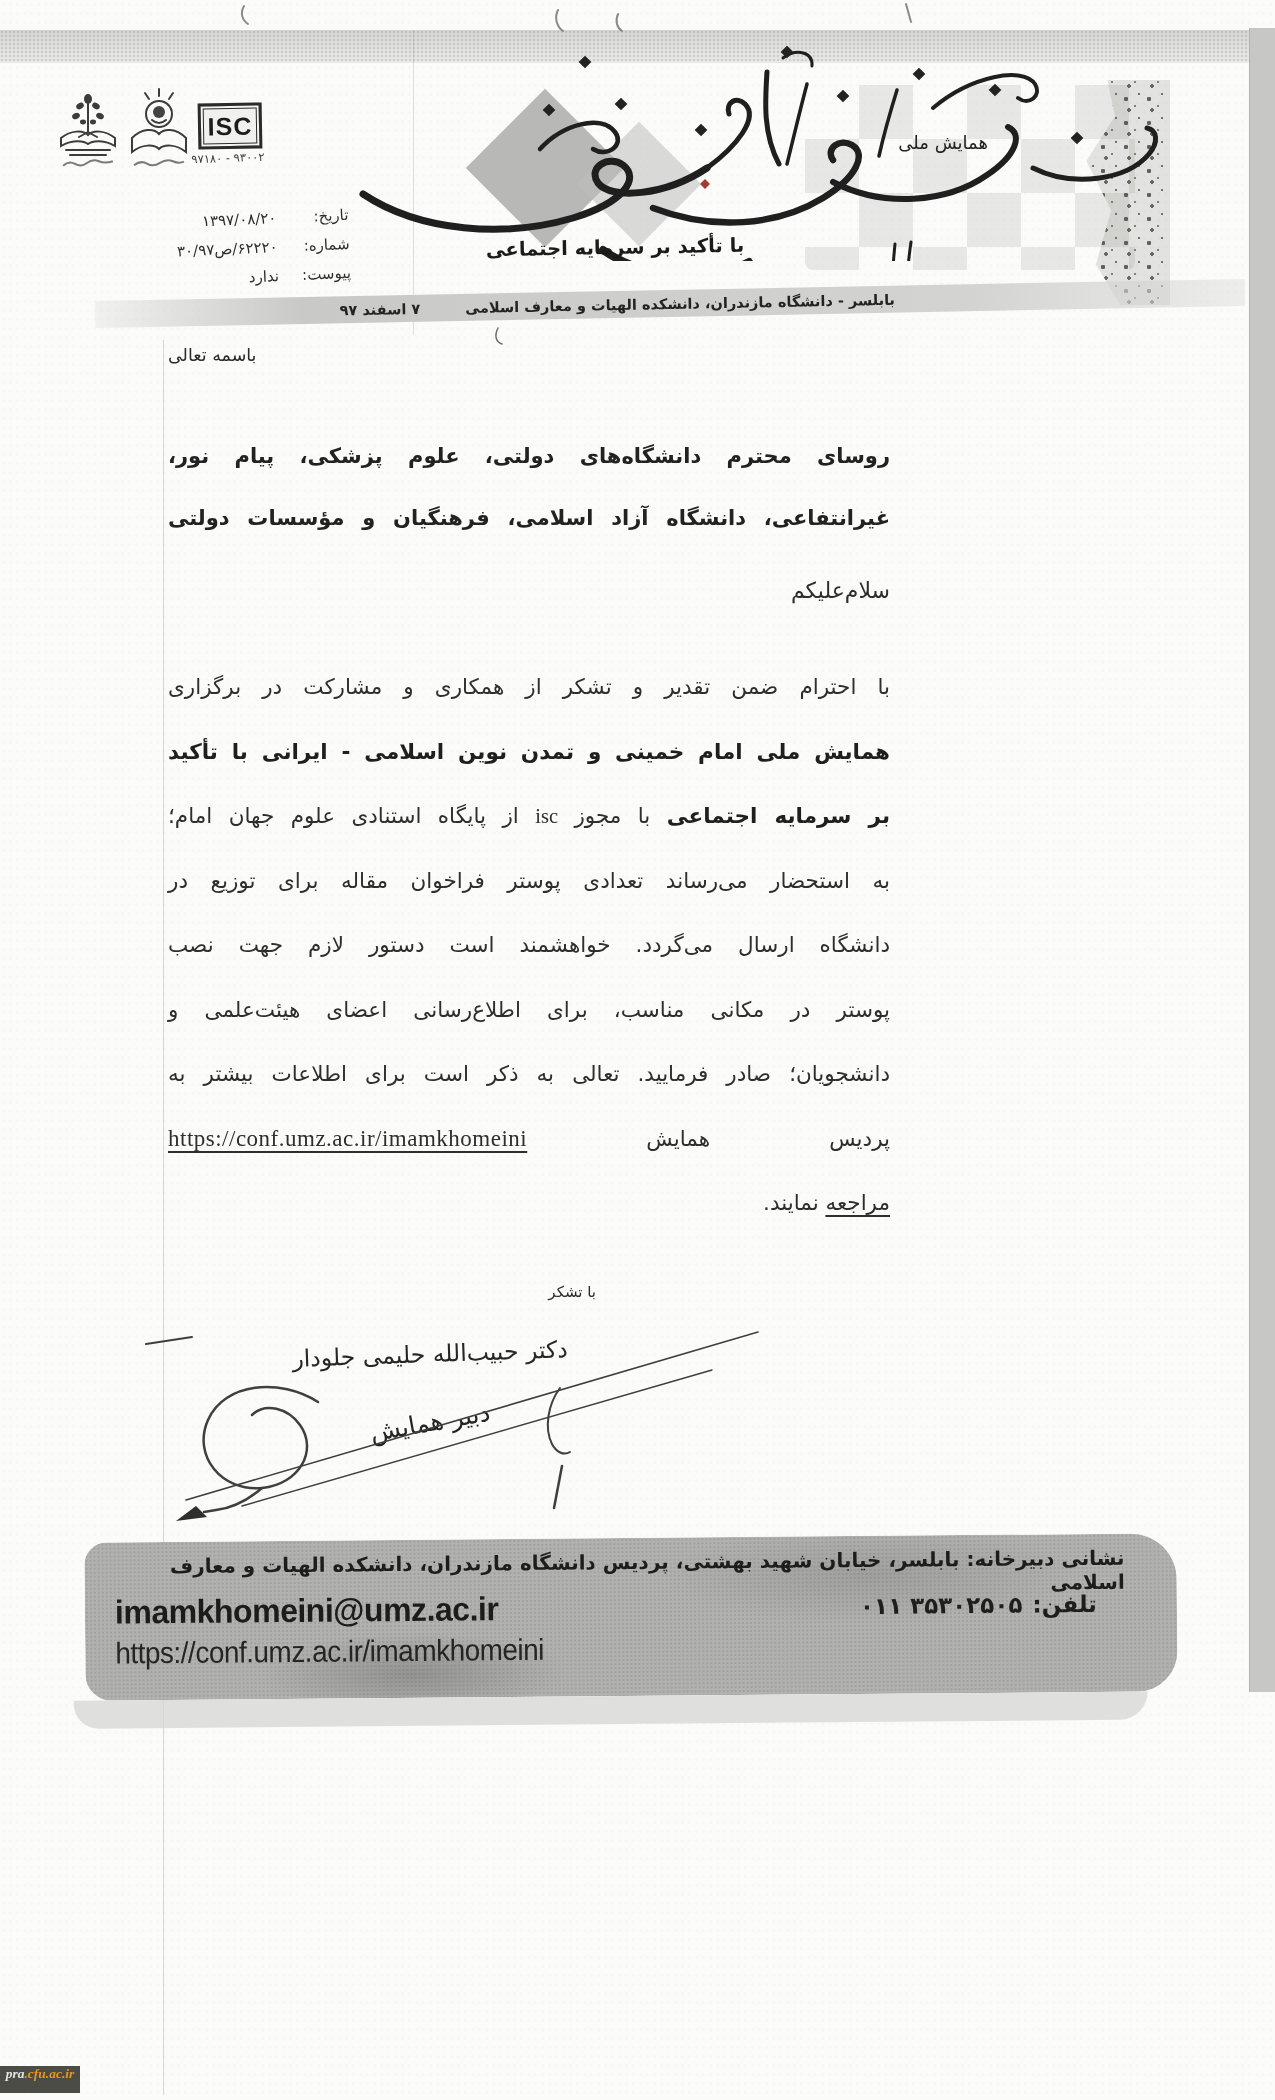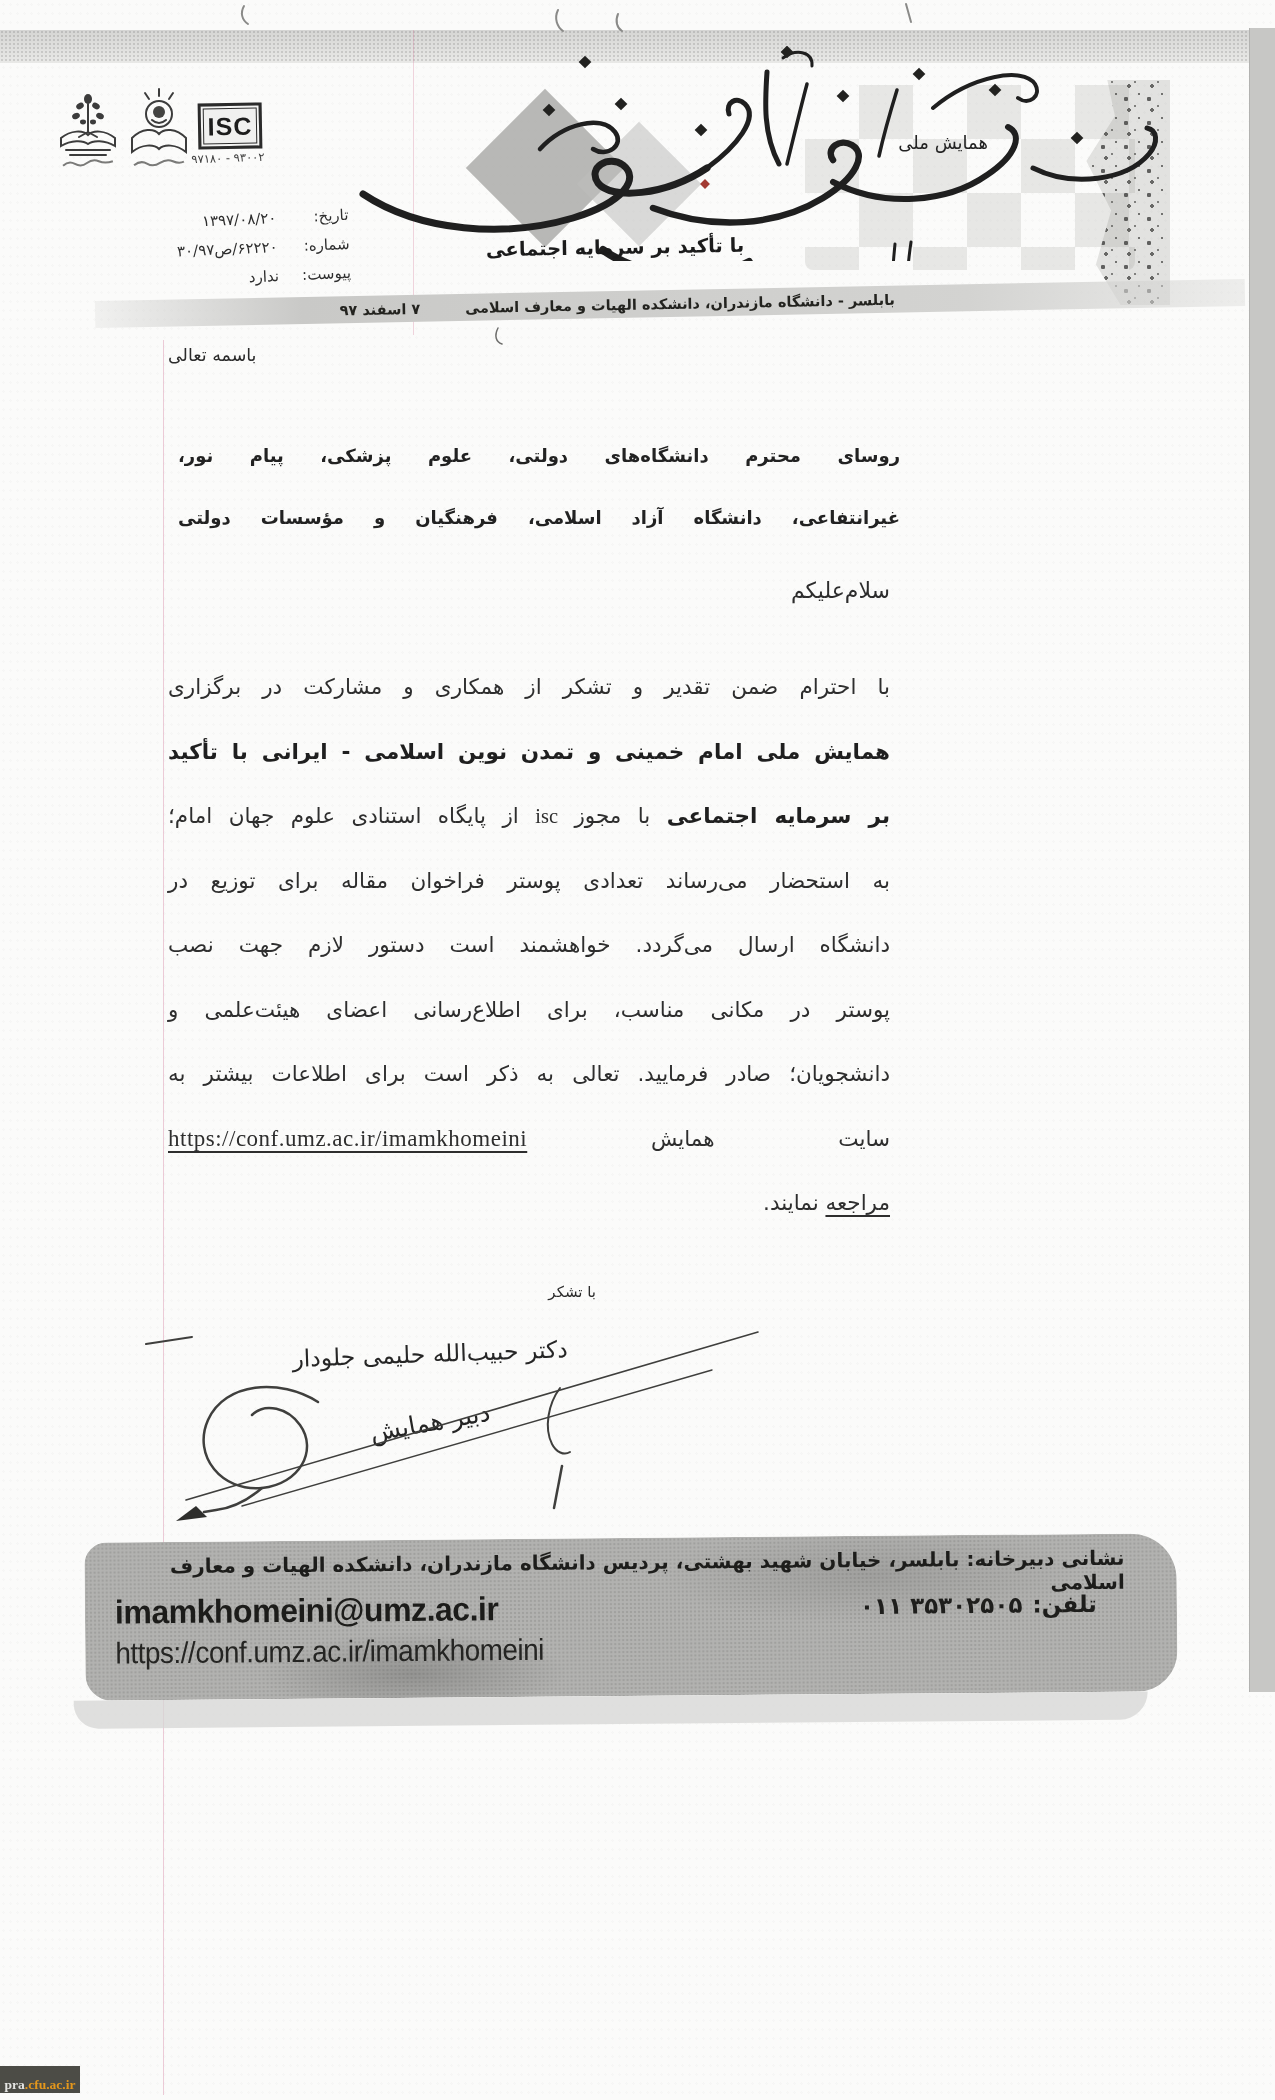--- a/index.html
+++ b/index.html
@@ -51,21 +51,21 @@
   .callig-svg{left:335px;top:46px;width:830px;height:215px;}
   .event-type{right:287px;top:132px;font-size:18px;color:#222;direction:rtl;}
   .subtitle{left:440px;top:236px;width:350px;text-align:center;font-size:19.5px;font-weight:bold;
     letter-spacing:2px;color:#1b1b1b;direction:rtl;transform:rotate(-1deg);}
   .venue-strip{left:95px;top:290px;width:1150px;height:27px;transform:rotate(-1.1deg);
     background:linear-gradient(90deg, rgba(200,200,198,.2), #c9c9c7 18%, #d3d3d1 76%, rgba(212,212,210,.35));
     display:flex;direction:rtl;align-items:center;gap:45px;padding-right:350px;box-sizing:border-box;
     font-size:14.5px;font-weight:bold;color:#23231f;}
   
   .bism{left:168px;top:345px;width:722px;text-align:left;font-size:17.5px;color:#2a2a2a;direction:rtl;}
-  .addressee{left:178px;top:425px;width:722px;direction:rtl;font-size:18px;font-weight:bold;line-height:62px;color:#222;}
+  .addressee{left:168px;top:425px;width:722px;direction:rtl;font-size:21px;font-weight:bold;line-height:62px;color:#222;}
   .greeting{left:168px;top:578px;width:722px;direction:rtl;text-align:right;font-size:22px;color:#2d2d2d;}
   .paragraph{left:168px;top:655px;width:722px;direction:rtl;font-size:21.5px;line-height:64.5px;color:#2e2e2e;}
   .bline{text-align:justify;text-align-last:justify;}
   .bline.right{text-align-last:right;}
   .sb{font-weight:bold;color:#1f1f1f;}
   .su{text-decoration:underline;text-underline-offset:5px;}
   .slat{font-family:"Liberation Serif","DejaVu Serif",serif;font-size:.95em;}
   .surl{font-family:"Liberation Serif","DejaVu Serif",serif;font-size:23px;letter-spacing:.5px;}
   .closing-thanks{left:316px;top:1283px;width:280px;text-align:right;font-size:15px;direction:rtl;color:#2b2b2b;}
   .closing-name{left:230px;top:1340px;width:400px;text-align:center;font-size:23.5px;direction:rtl;color:#262626;transform:rotate(-2deg);}
@@ -83,22 +83,22 @@
     background:#d6d6d4;opacity:.75;border-radius:0 0 34px 30px;}
   .f-address{position:absolute;right:52px;top:12px;left:40px;direction:rtl;text-align:right;
     font-size:20px;font-weight:bold;color:#1d1d1b;}
   .f-row2{position:absolute;left:30px;right:80px;top:46px;height:48px;display:flex;align-items:center;justify-content:space-between;}
   .f-email{font-family:"Liberation Sans","DejaVu Sans",sans-serif;font-weight:bold;font-size:33px;
     color:#1c1c1a;letter-spacing:-.5px;transform:scaleX(.97);transform-origin:left center;}
   .f-phone{direction:rtl;font-size:23px;font-weight:bold;color:#1e1e1c;display:flex;gap:10px;align-items:baseline;}
   .f-url{position:absolute;left:30px;top:94px;font-family:"Liberation Sans","DejaVu Sans",sans-serif;
     font-size:30px;color:#252523;transform:scaleX(.93);transform-origin:left center;letter-spacing:-.5px;}
   
-  .pra-badge{left:0;top:2066px;width:80px;height:27px;background:#4c4c46;display:flex;align-items:flex-end;justify-content:center;
-    font-family:"Liberation Serif","DejaVu Serif",serif;font-weight:bold;font-size:13.5px;}
+  .pra-badge{left:0;top:2066px;width:80px;height:27px;background:#4c4c46;display:flex;align-items:flex-start;justify-content:center;
+    font-family:"Liberation Serif","DejaVu Serif",serif;font-style:italic;font-weight:bold;font-size:13.5px;}
   .pra-badge .w1{color:#e4e4e2;}
   .pra-badge .w2{color:#e5971c;}
   .overlay{left:0;top:0;width:1275px;height:2100px;pointer-events:none;}
 </style>
 </head>
 <body>
 
 <div class="page">
 
   <div class="abs top-band"></div>
@@ -214,21 +214,21 @@
   <div class="abs greeting">سلام‌علیکم</div>
 
   <div class="abs paragraph">
       <div class="bline"><span>با احترام ضمن تقدیر و تشکر از همکاری و مشارکت در برگزاری</span></div>
       <div class="bline"><span class="sb">همایش ملی امام خمینی و تمدن نوین اسلامی - ایرانی با تأکید</span></div>
       <div class="bline"><span class="sb">بر سرمایه اجتماعی</span><span> با مجوز </span><span class="slat">isc</span><span> از پایگاه استنادی علوم جهان امام؛</span></div>
       <div class="bline"><span>به استحضار می‌رساند تعدادی پوستر فراخوان مقاله برای توزیع در</span></div>
       <div class="bline"><span>دانشگاه ارسال می‌گردد. خواهشمند است دستور لازم جهت نصب</span></div>
       <div class="bline"><span>پوستر در مکانی مناسب، برای اطلاع‌رسانی اعضای هیئت‌علمی و</span></div>
       <div class="bline"><span>دانشجویان؛ صادر فرمایید. تعالی به ذکر است برای اطلاعات بیشتر به</span></div>
-      <div class="bline"><span>سایت همایش </span><span class="su surl">https://conf.umz.ac.ir/imamkhomeini</span></div>
+      <div class="bline"><span>پردیس همایش </span><span class="su surl">https://conf.umz.ac.ir/imamkhomeini</span></div>
       <div class="bline right"><span class="su">مراجعه</span><span> نمایند.</span></div>
     </div>
 
   <div class="abs closing-thanks">با تشکر</div>
   <div class="abs closing-name">دکتر حبیب‌الله حلیمی جلودار</div>
   <div class="abs closing-title">دبیر همایش</div>
 
   <svg class="abs overlay" viewBox="0 0 1275 2100">
     <g fill="none" stroke="#3f3f3d" stroke-linecap="round">
 

